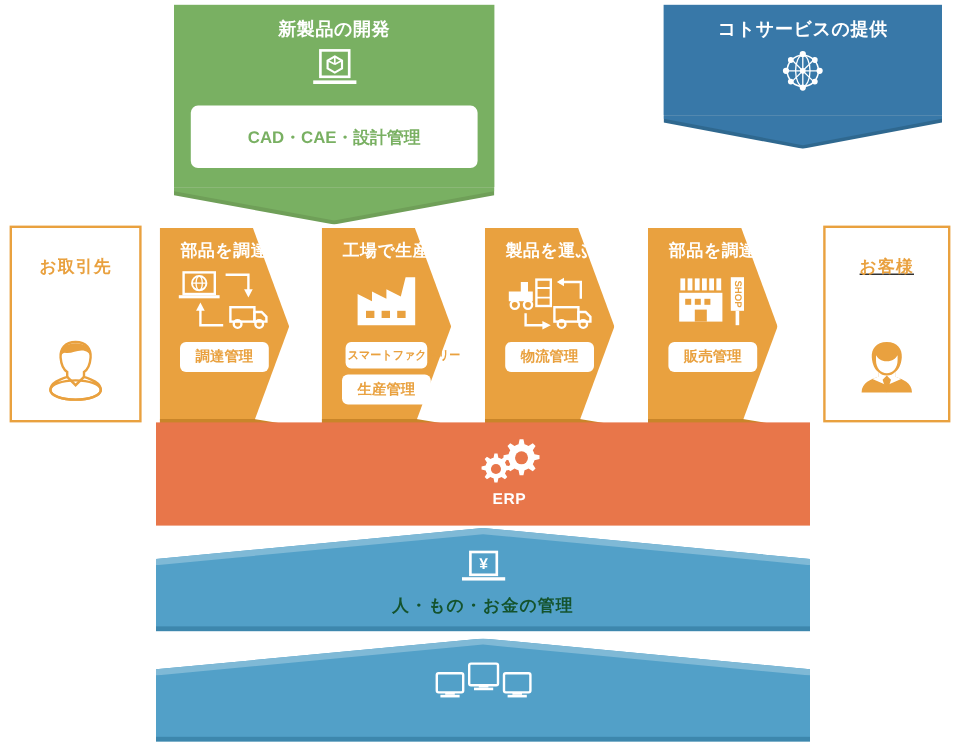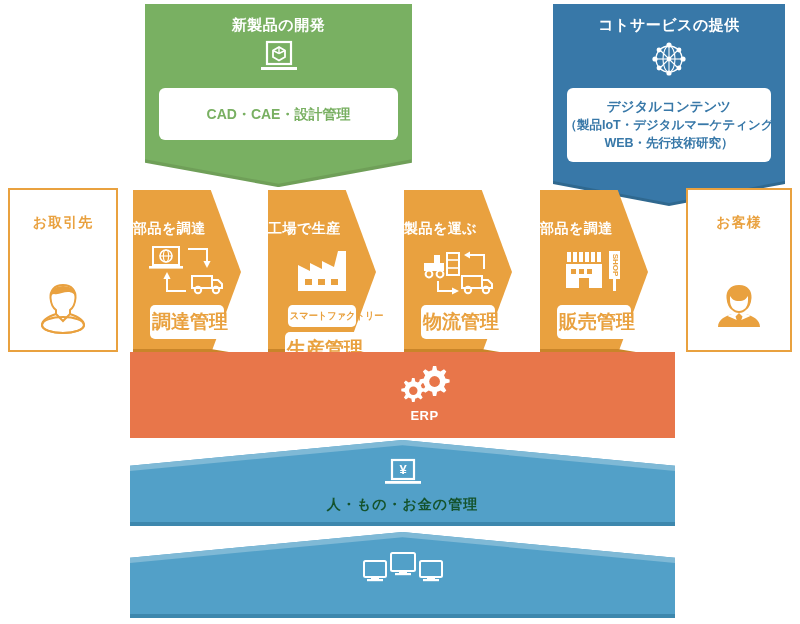--- a/index.html
+++ b/index.html
@@ -51,42 +51,42 @@
     position: absolute; background: #ffffff;
     border: 2px solid #e9a13f;
     display: flex; flex-direction: column; align-items: center; gap: 33px;
   }
   .actor .label {
     color: #e9a13f; font-size: 14px; font-weight: bold;
     margin-top: 24px; letter-spacing: 1px;
   }
   .actor .avatar { margin-top: 12px; }
   #actor-supplier { left: 8px; top: 188px; width: 110px; height: 164px; }
-  #actor-customer { left: 686px; top: 188px; width: 106px; height: 164px; }
+  #actor-customer { left: 686px; top: 188px; width: 106px; height: 164px; text-decoration: underline; }
 
   
   .chev { position: absolute; top: 190px; width: 108px; height: 164px; }
   .chev .face {
     position: absolute; inset: 0;
     background: #e9a13f;
     clip-path: polygon(0 0, 72% 0, 100% 50%, 72% 100%, 0 100%, 0 0);
   }
   .chev .edge {
     position: absolute; left: 0; right: 0; bottom: 0; height: 5px;
     background: #c98529;
     clip-path: polygon(0 0, 72% 0, 100% 100%, 0 100%);
   }
-  .chev .inner { position: absolute; inset: 0; padding-top: 10px; text-align: left; margin-top: 20px; }
+  .chev .inner { position: absolute; inset: 0; padding-top: 10px; text-align: center; }
   .chev .ctitle { color: #ffffff; font-size: 14px; font-weight: bold; letter-spacing: .5px; }
   .chev .cicon { height: 58px; display:flex; align-items:center; justify-content:center; margin-top: 4px; }
   .chev .pill {
     background: #ffffff; border-radius: 5px;
     width: 74px; margin: 5px auto 0 auto;
     padding: 4px 2px;
-    color: #e9a13f; font-size: 19px; font-weight: bold;
+    color: #e9a13f; font-size: 12px; font-weight: bold;
     white-space: nowrap;
   }
   .chev .pill.condensed { font-size: 10px; transform: scaleX(0.92); }
   #chev-1 { left: 133px; }
   #chev-2 { left: 268px; }
   #chev-3 { left: 404px; }
   #chev-4 { left: 540px; }
 
   
   #erp-band {
@@ -175,25 +175,20 @@
           <circle cx="20" cy="34" r="2.6" fill="#fff"></circle>
           <circle cx="6" cy="20" r="2.6" fill="#fff"></circle>
           <circle cx="34" cy="20" r="2.6" fill="#fff"></circle>
           <circle cx="10" cy="11" r="2.4" fill="#fff"></circle>
           <circle cx="30" cy="11" r="2.4" fill="#fff"></circle>
           <circle cx="10" cy="29" r="2.4" fill="#fff"></circle>
           <circle cx="30" cy="29" r="2.4" fill="#fff"></circle>
           <circle cx="20" cy="20" r="2.4" fill="#fff"></circle>
         </svg>
       </div>
-      <div class="white-card">
-        <div class="ln l1">デジタルコンテンツ</div>
-        <div class="ln">（製品IoT・デジタルマーケティング</div>
-        <div class="ln">WEB・先行技術研究）</div>
-      </div>
     </div>
     <div class="tip">
       <svg class="tri" viewBox="0 0 232 28" preserveAspectRatio="none">
         <polygon points="0,0 232,0 232,6 116,28 0,6" style="fill:#2f688f"></polygon>
         <polygon points="0,0 232,0 232,3 116,25 0,3" fill="#3878a8"></polygon>
       </svg>
     </div>
   </div>
 
   <div class="actor" id="actor-supplier">

